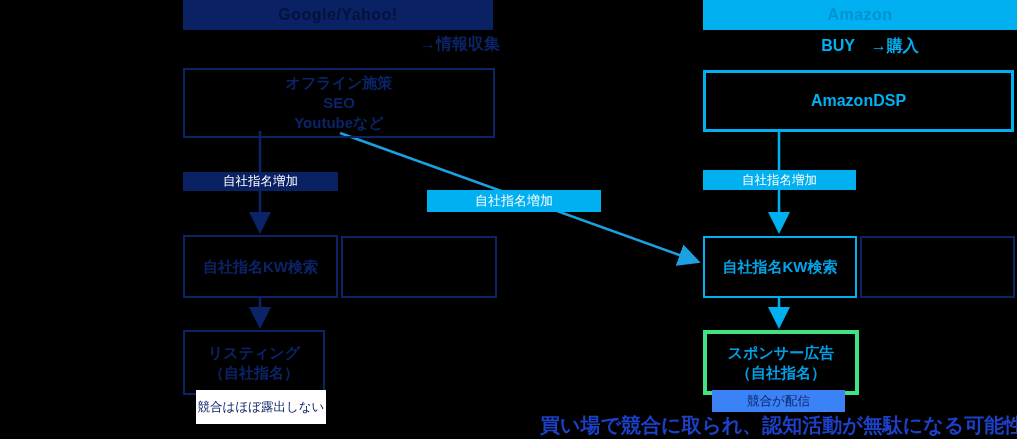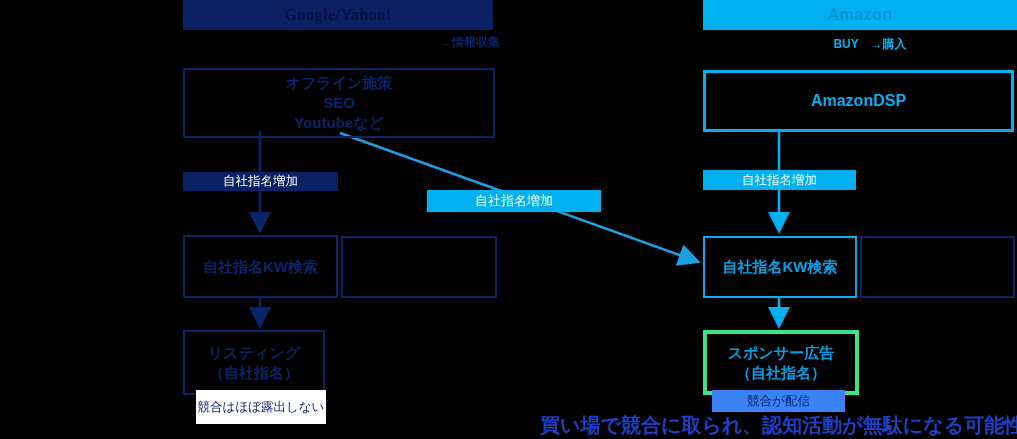--- a/index.html
+++ b/index.html
@@ -6,24 +6,24 @@
   #stage{
     position:relative;width:1017px;height:439px;background:#000;overflow:hidden;
     font-family:"Liberation Sans","DejaVu Sans",sans-serif;
   }
   .abs{position:absolute;box-sizing:border-box;}
   svg.connectors{position:absolute;left:0;top:0;z-index:1;pointer-events:none;}
   .layer{z-index:2;}
 
   
   .hdr{display:flex;align-items:center;justify-content:center;font-weight:bold;font-size:16px;letter-spacing:.5px;}
-  .hdr-left{background:#0A2164;color:#04123E;font-family:Liberation Serif, serif;}
+  .hdr-left{background:#0A2164;color:#04123E;}
   .hdr-right{background:#00B0F0;color:#0093D2;}
 
-  .sub{font-weight:bold;font-size:12px;white-space:nowrap;}
+  .sub{font-weight:bold;font-size:16px;white-space:nowrap;}
   .sub-left{color:#0B2468;text-align:right;}
   .sub-right{color:#00B0F0;text-align:center;}
 
   
   .obox{display:flex;flex-direction:column;align-items:center;justify-content:center;
         text-align:center;font-weight:bold;line-height:1.32;}
   .navy-box{border:2px solid #0B2468;color:#0B2468;}
   .cyan-box{border:3px solid #00B0F0;color:#00B0F0;text-align:right;}
   .cyan-box-thin{border:2px solid #00B0F0;color:#00A5E9;}
   .green-box{border:4px solid #3FE482;color:#00A0E9;}

